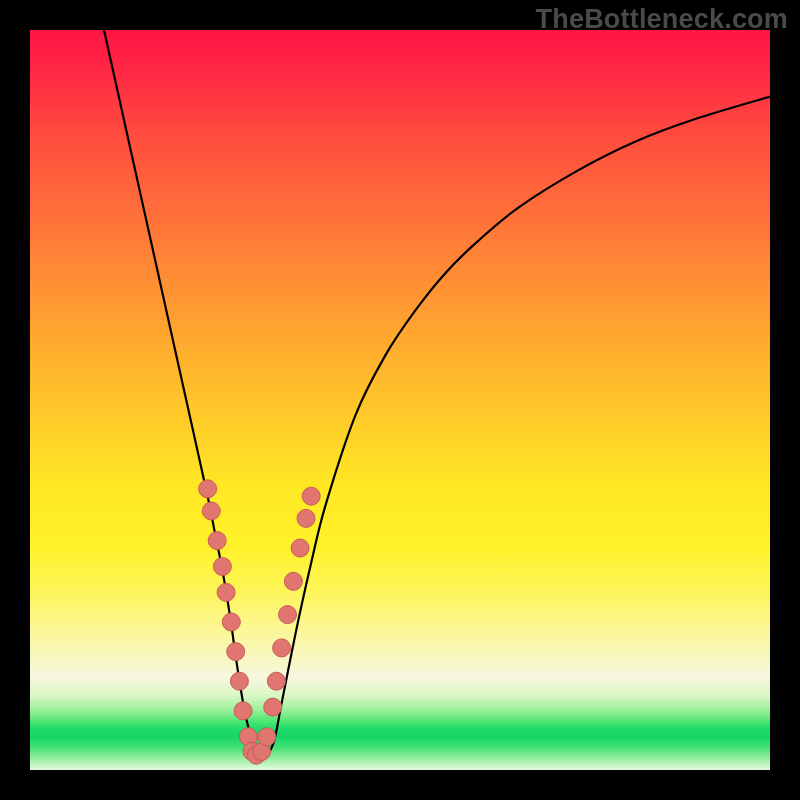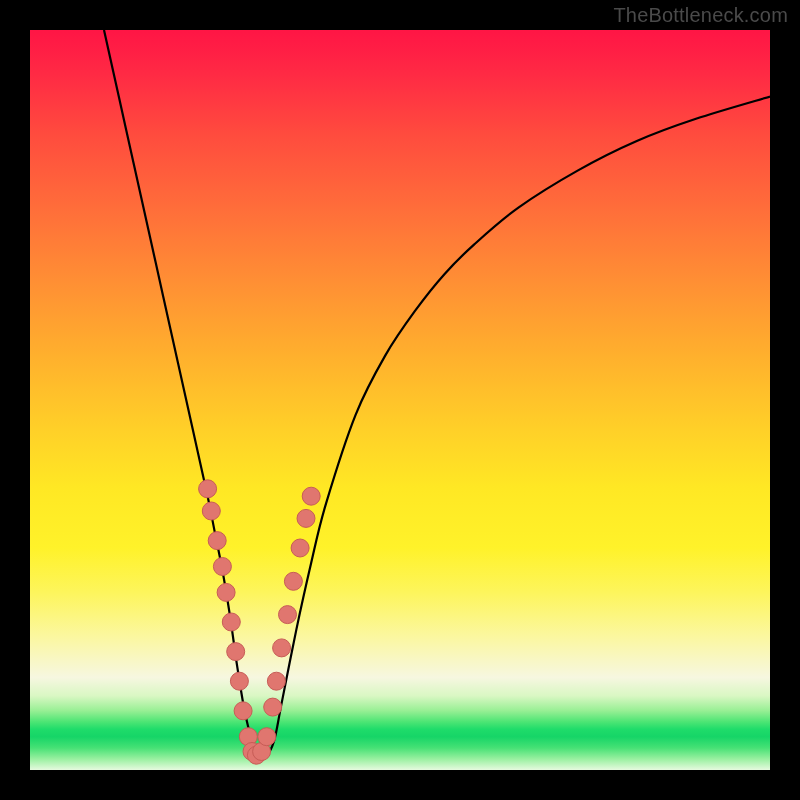--- a/index.html
+++ b/index.html
@@ -15,22 +15,22 @@
     position: relative;
     width: 800px;
     height: 800px;
     background: #000;
   }
   .watermark {
     position: absolute;
     top: 4px;
     right: 12px;
     color: #4a4a4a;
-    font-size: 20px;
-    font-weight: 400;
+    font-size: 27px;
+    font-weight: 700;
     letter-spacing: 0.2px;
     z-index: 20;
   }
   .plot {
     position: absolute;
     left: 30px;
     top: 30px;
     width: 740px;
     height: 740px;
     

